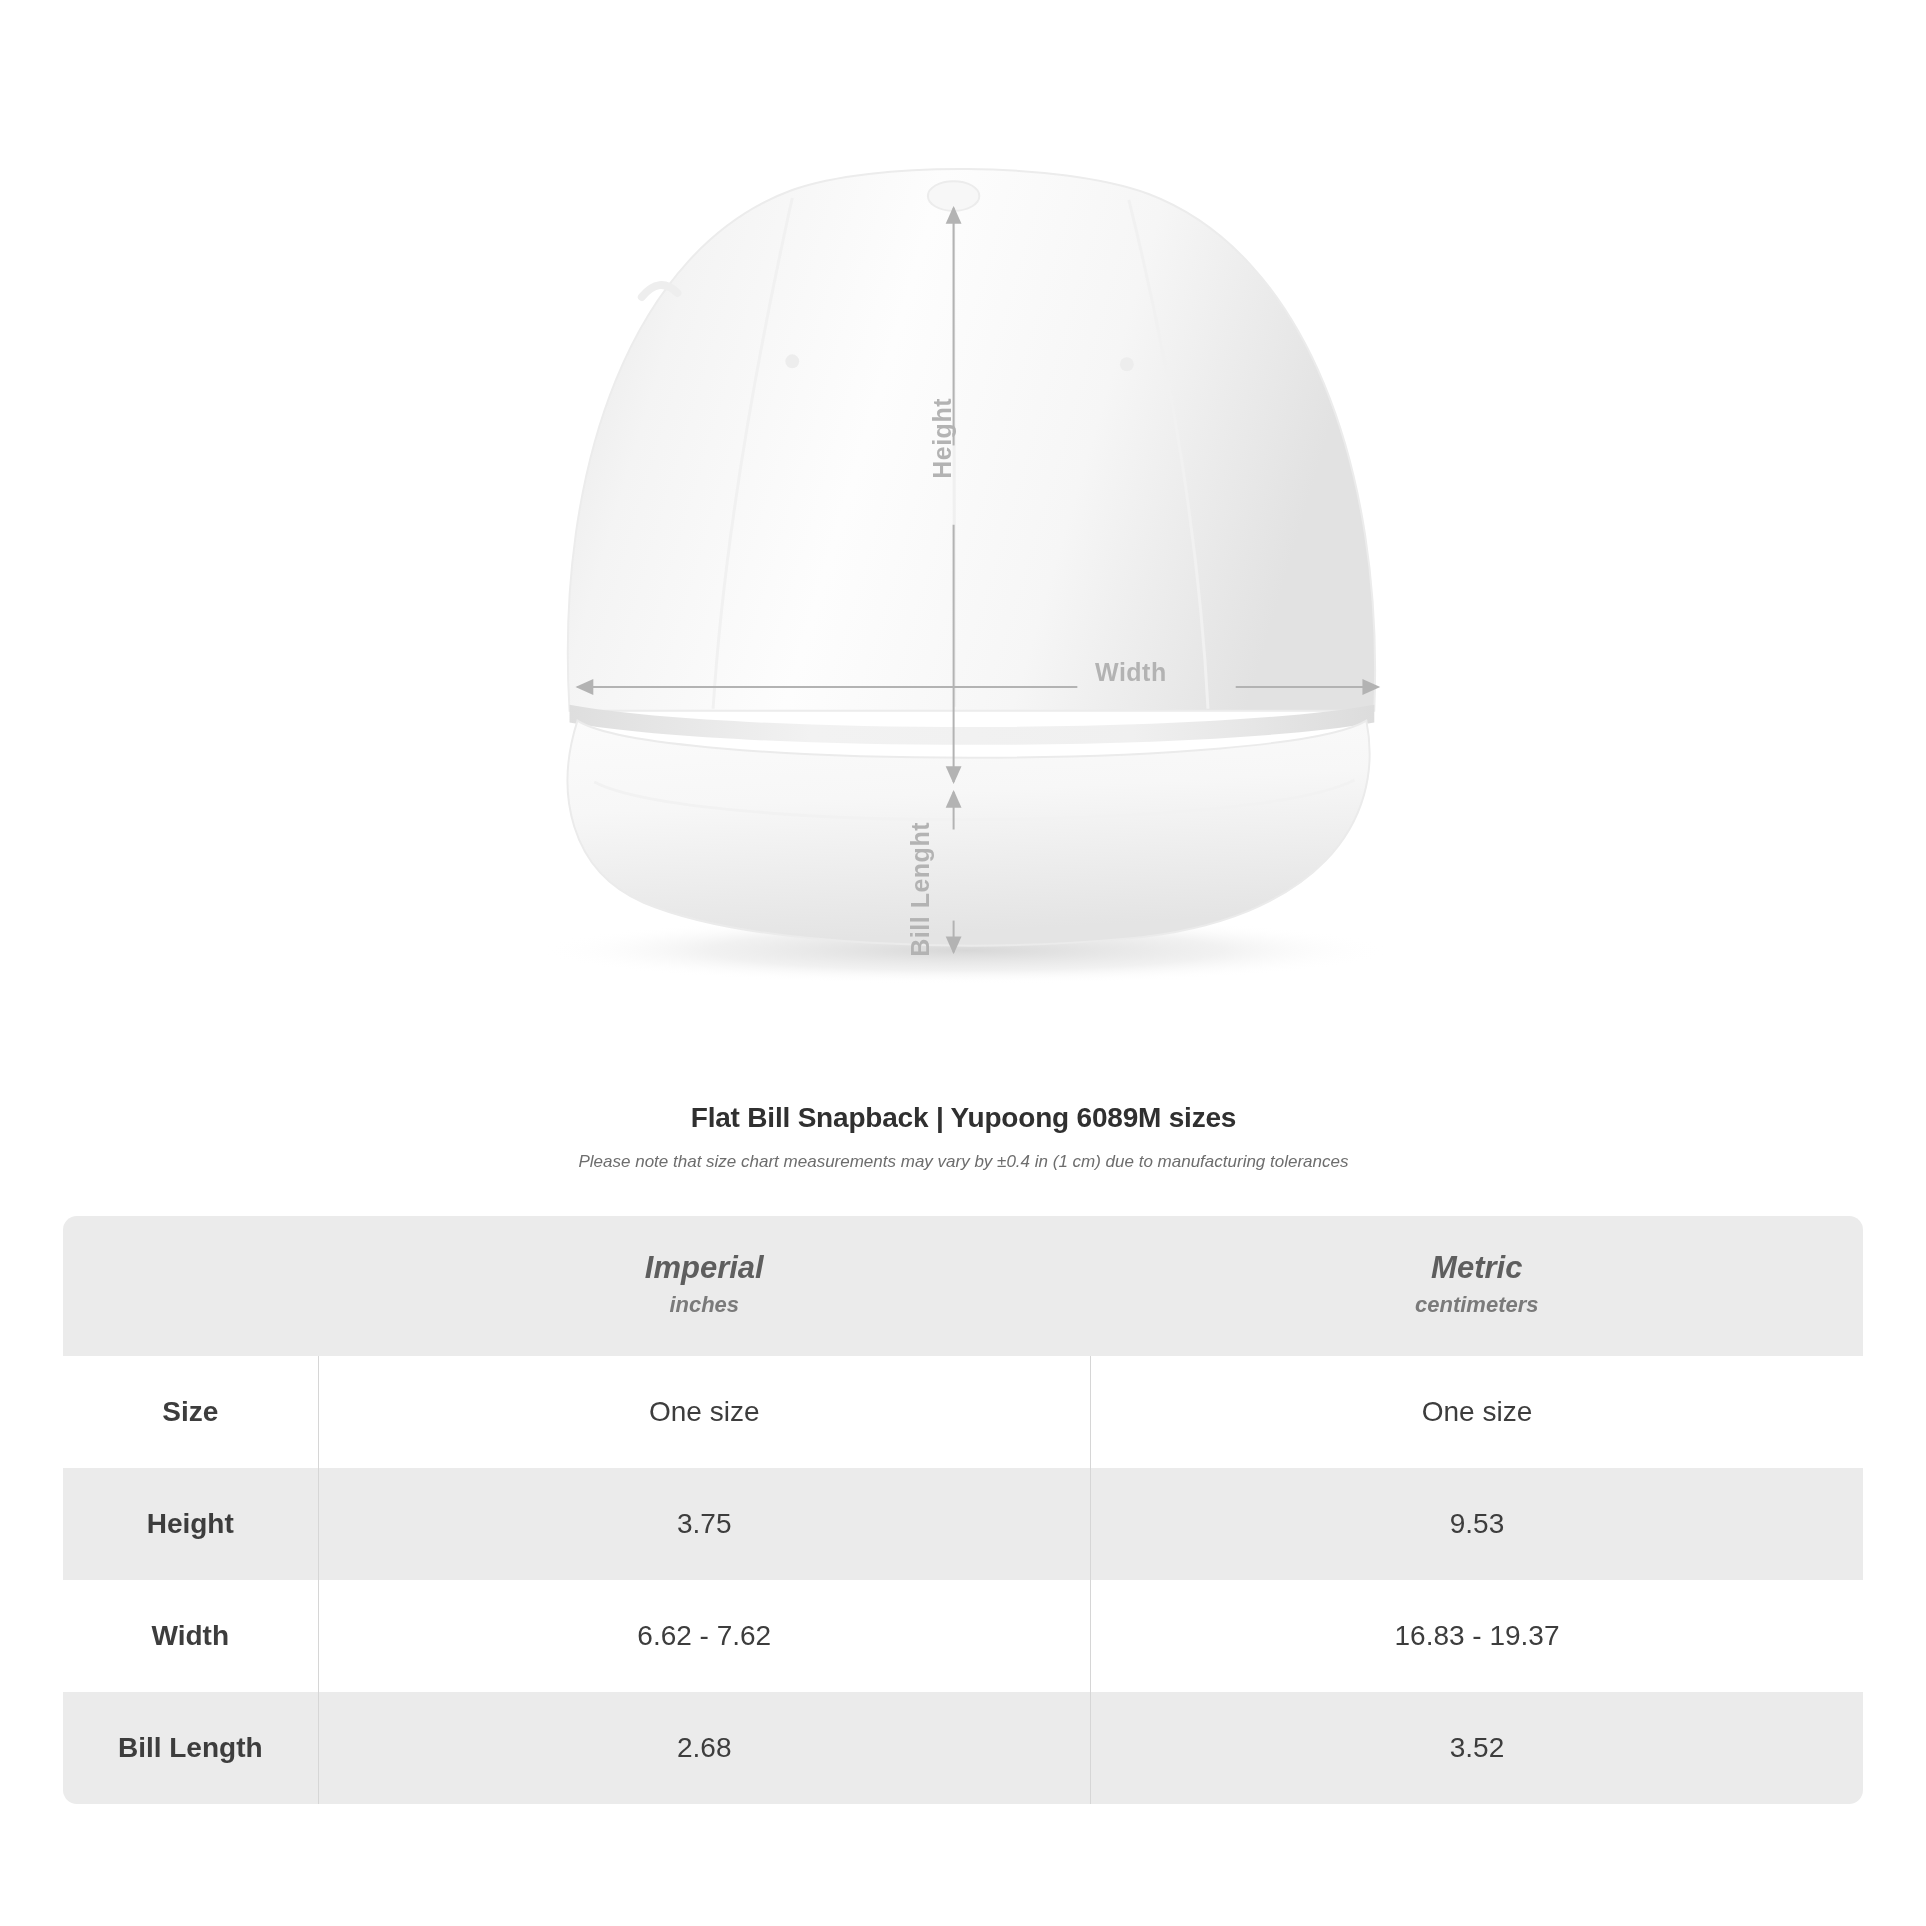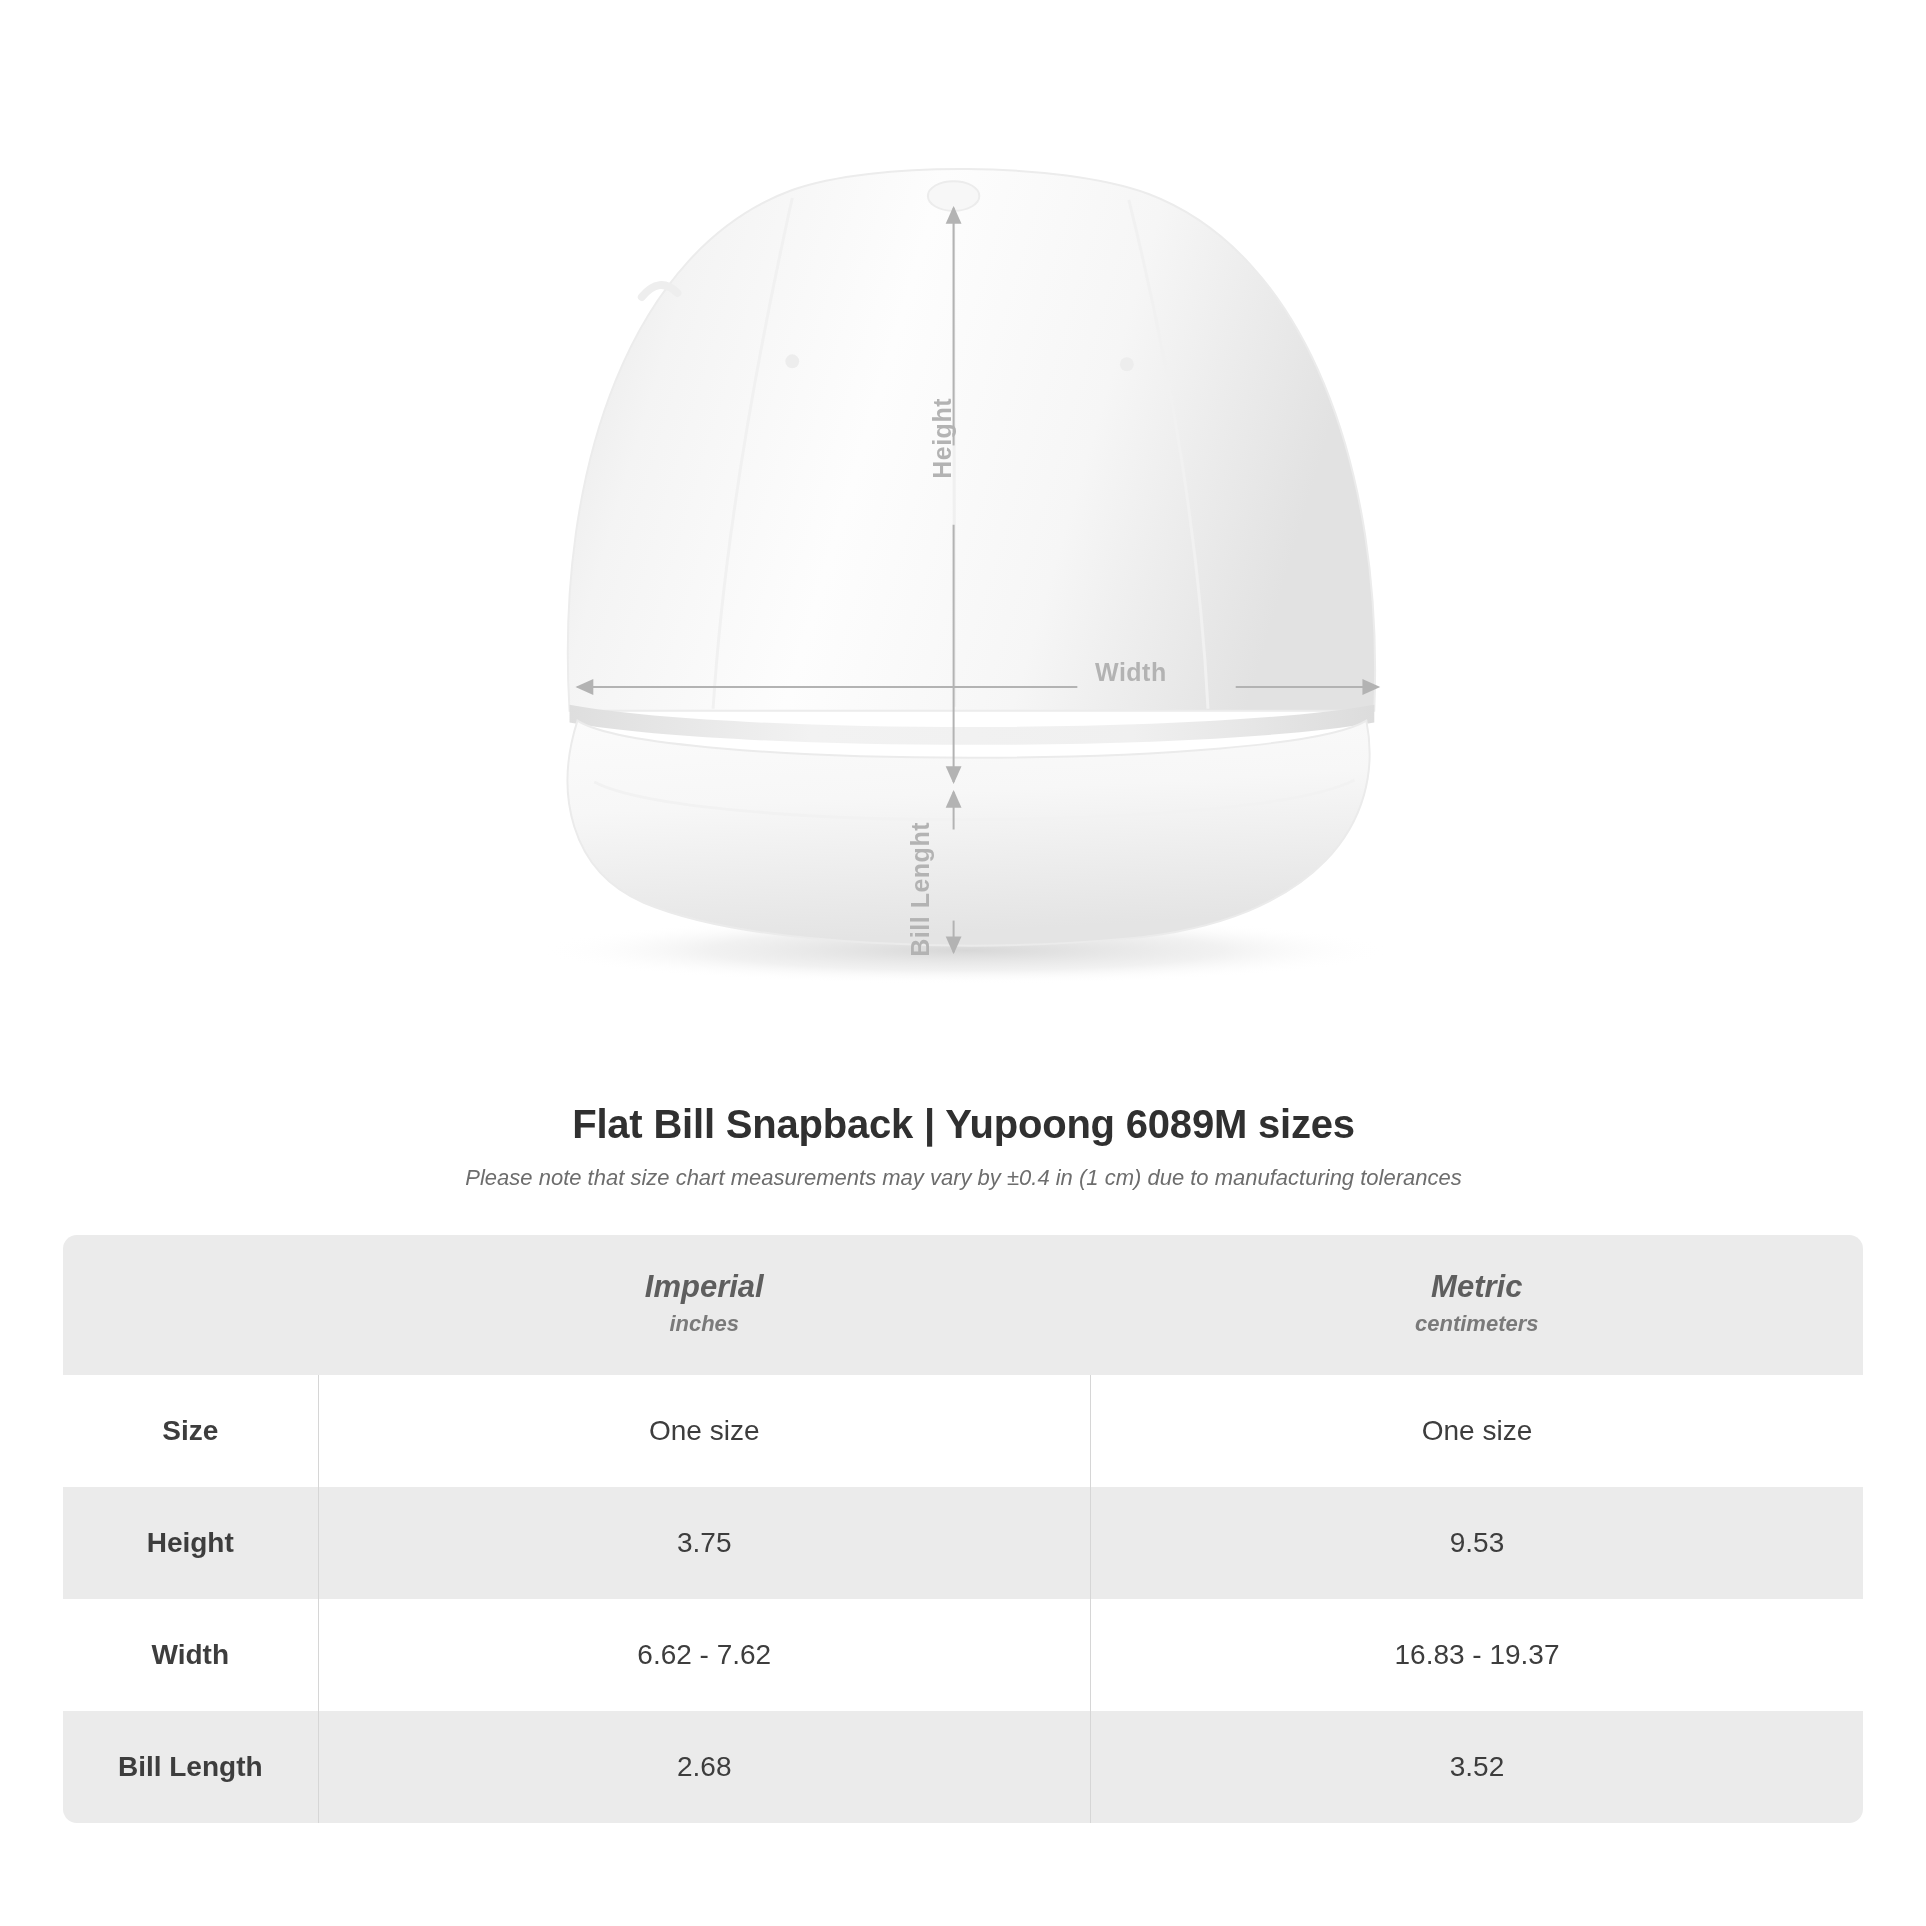--- a/index.html
+++ b/index.html
@@ -63,28 +63,28 @@
     top: 822px;
     text-align: center;
   }
 
   
   .title-block {
     text-align: center;
     margin-top: 28px;
   }
   .chart-title {
-    font-size: 40px;
+    font-size: 28px;
     font-weight: bold;
     color: #303030;
     letter-spacing: -0.2px;
   }
   .chart-note {
     margin-top: 18px;
-    font-size: 22px;
+    font-size: 17px;
     font-style: italic;
     color: #6d6d6d;
   }
 
   
   .table-wrap {
     margin: 44px 63px 0 63px;
   }
   table.size-table {
     width: 1800px;

